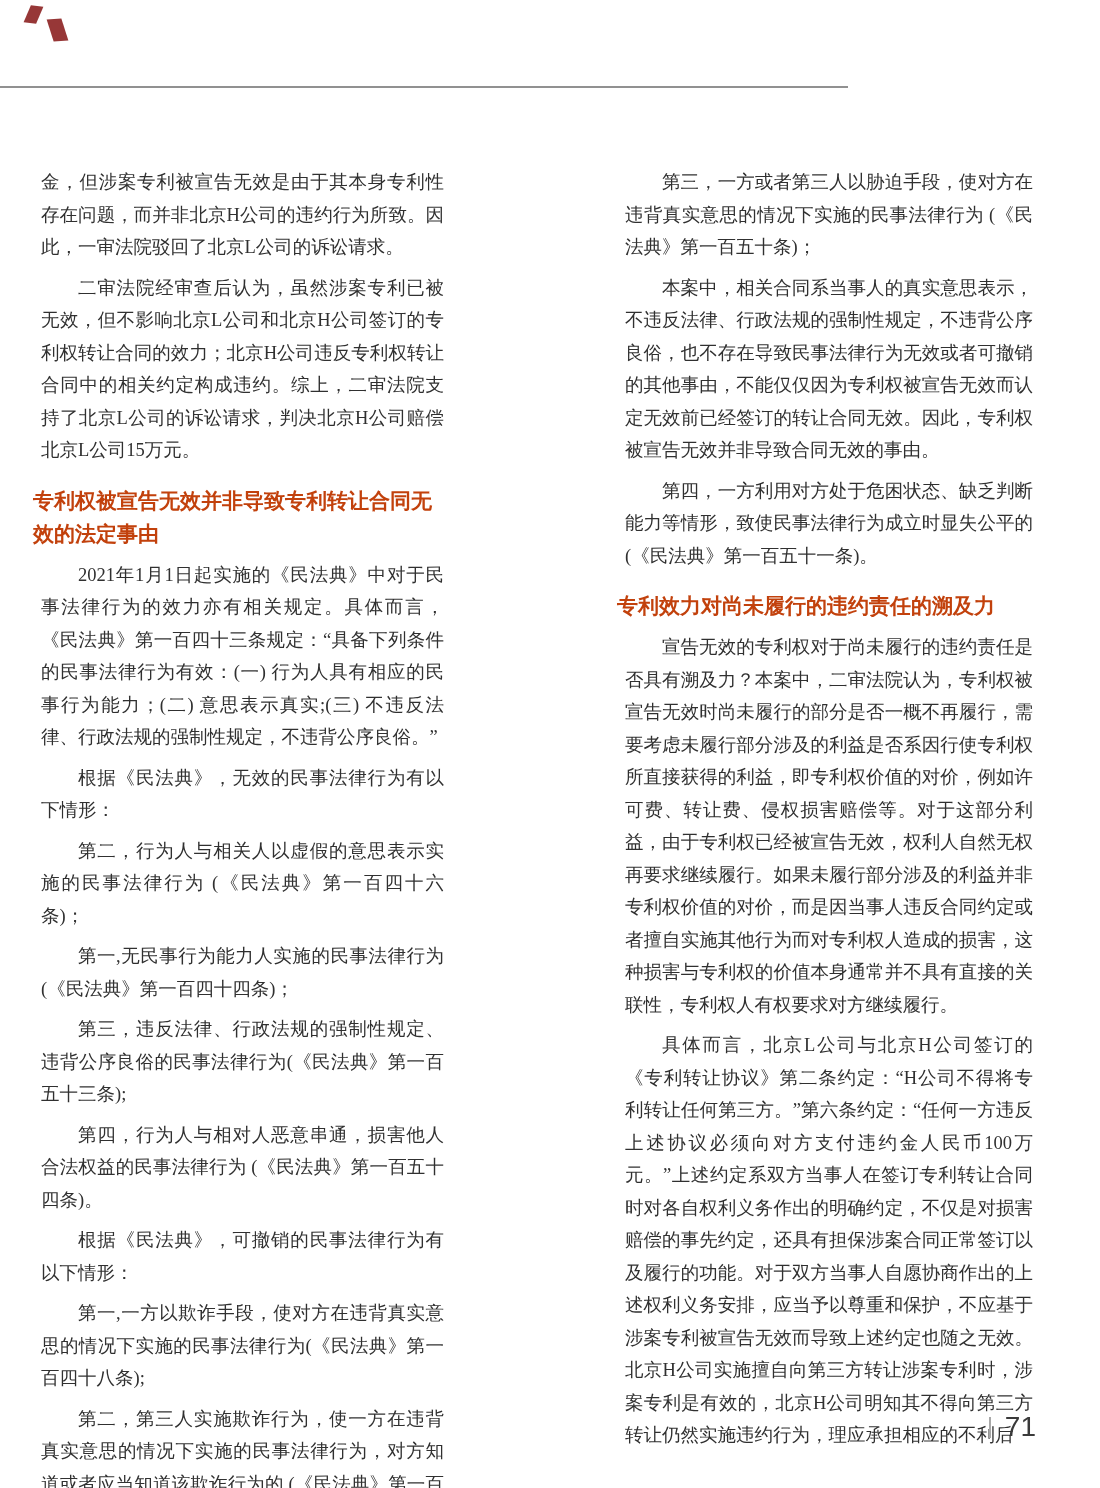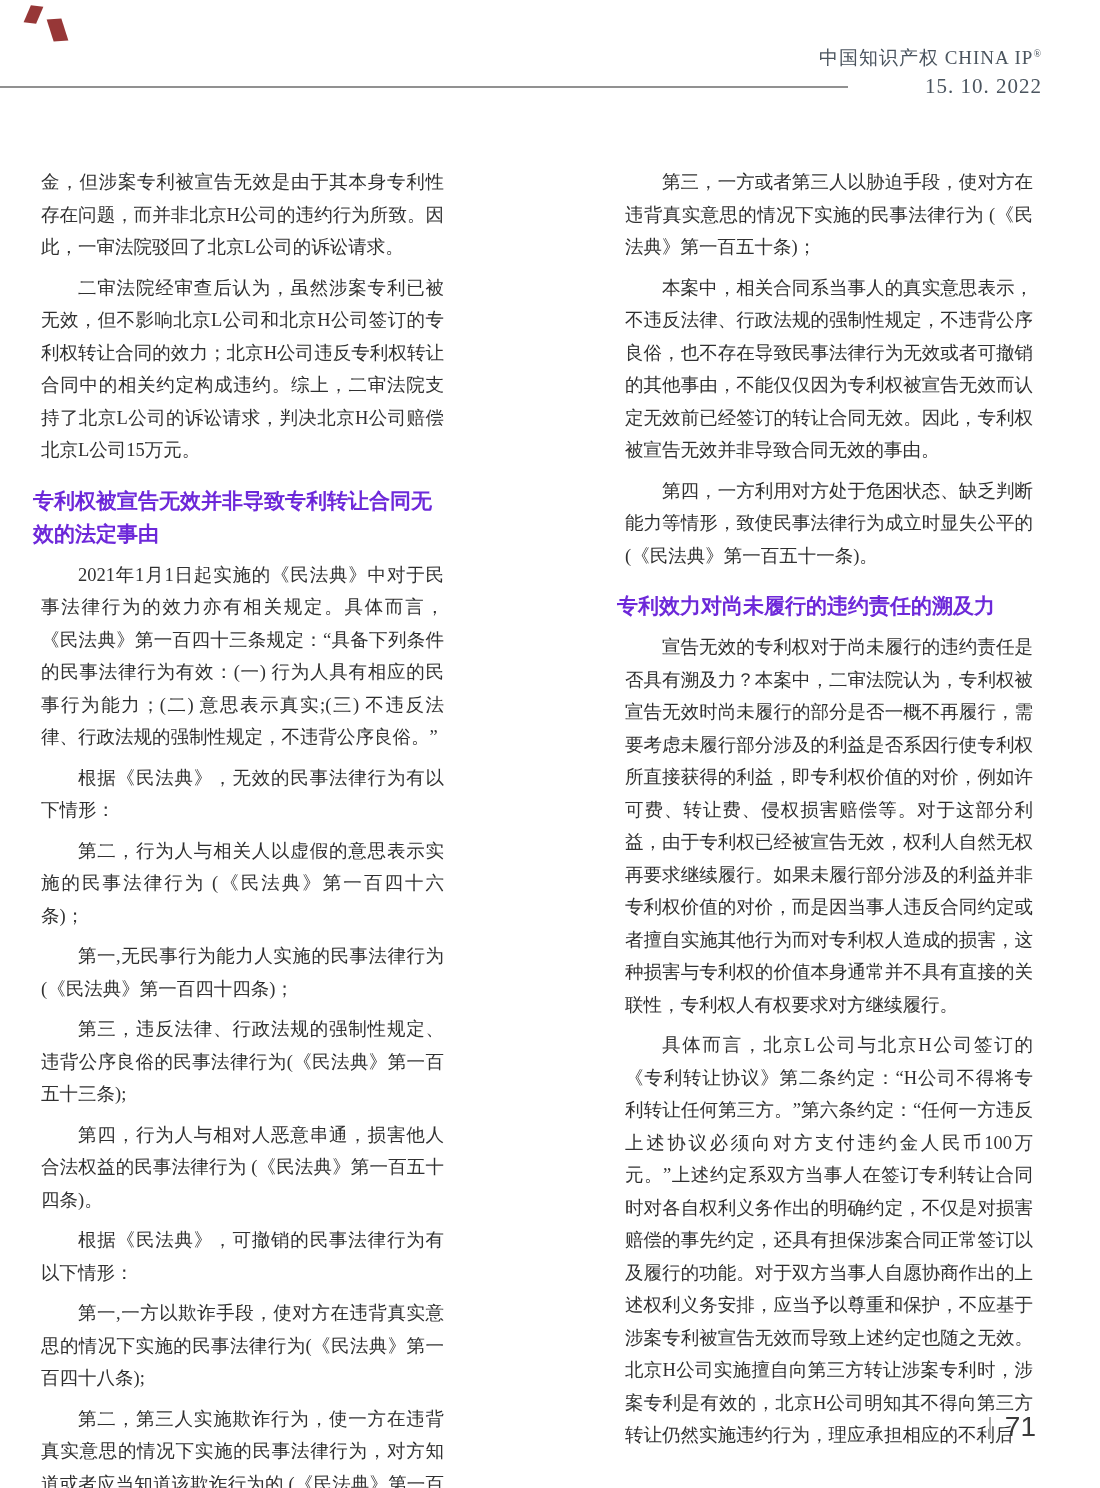--- a/index.html
+++ b/index.html
@@ -38,21 +38,21 @@
     font-size: 18.5px; line-height: 32.5px;
     color: #303030; text-align: justify;
   }
   .col.left  { left: 33px;  width: 419px; }
   .col.right { left: 617px; width: 424px; }
   .col p { margin: 8px; text-indent: 2em; }
   .col p.continued { text-indent: 0; }
   .col h2 {
     font-family: "Liberation Sans", sans-serif;
     font-size: 21px; line-height: 33px; font-weight: 700;
-    color: #6d28d9; margin: 17px 0 9px; text-indent: 0; text-align: left;
+    color: #c2410c; margin: 17px 0 9px; text-indent: 0; text-align: left;
   }
 
   
   .pullquote {
     position: absolute; left: 452px; top: 1146px; width: 154px;
     font-family: "Liberation Sans", sans-serif;
   }
   .pullquote .pq-icon { display: block; margin-left: 4px; }
   .pullquote .pq-rule { width: 160px; height: 3px; background: #8f8f8f; margin: 4px 0 13px; }
   .pullquote .pq-text {
@@ -72,24 +72,20 @@
 </head>
 <body>
 
 <div class="page">
 
   <span class="press-mark m1"></span>
   <span class="press-mark m2"></span>
 
   <div class="header-rule"></div>
 
-  <div class="masthead">
-    <div class="brand"><span>中国知识产权 CHINA IP</span><sup>®</sup></div>
-    <div class="issue-date">15. 10. 2022</div>
-  </div>
 
   <div class="col left">
     <p class="continued">金，但涉案专利被宣告无效是由于其本身专利性存在问题，而并非北京H公司的违约行为所致。因此，一审法院驳回了北京L公司的诉讼请求。</p>
     <p>二审法院经审查后认为，虽然涉案专利已被无效，但不影响北京L公司和北京H公司签订的专利权转让合同的效力；北京H公司违反专利权转让合同中的相关约定构成违约。综上，二审法院支持了北京L公司的诉讼请求，判决北京H公司赔偿北京L公司15万元。</p>
     <h2>专利权被宣告无效并非导致专利转让合同无效的法定事由</h2>
     <p>2021年1月1日起实施的《民法典》中对于民事法律行为的效力亦有相关规定。具体而言，《民法典》第一百四十三条规定：“具备下列条件的民事法律行为有效：(一) 行为人具有相应的民事行为能力；(二) 意思表示真实;(三) 不违反法律、行政法规的强制性规定，不违背公序良俗。”</p>
     <p>根据《民法典》，无效的民事法律行为有以下情形：</p>
     <p>第二，行为人与相关人以虚假的意思表示实施的民事法律行为 (《民法典》第一百四十六条)；</p>
     <p>第一,无民事行为能力人实施的民事法律行为 (《民法典》第一百四十四条)；</p>
     <p>第三，违反法律、行政法规的强制性规定、违背公序良俗的民事法律行为(《民法典》第一百五十三条);</p>

